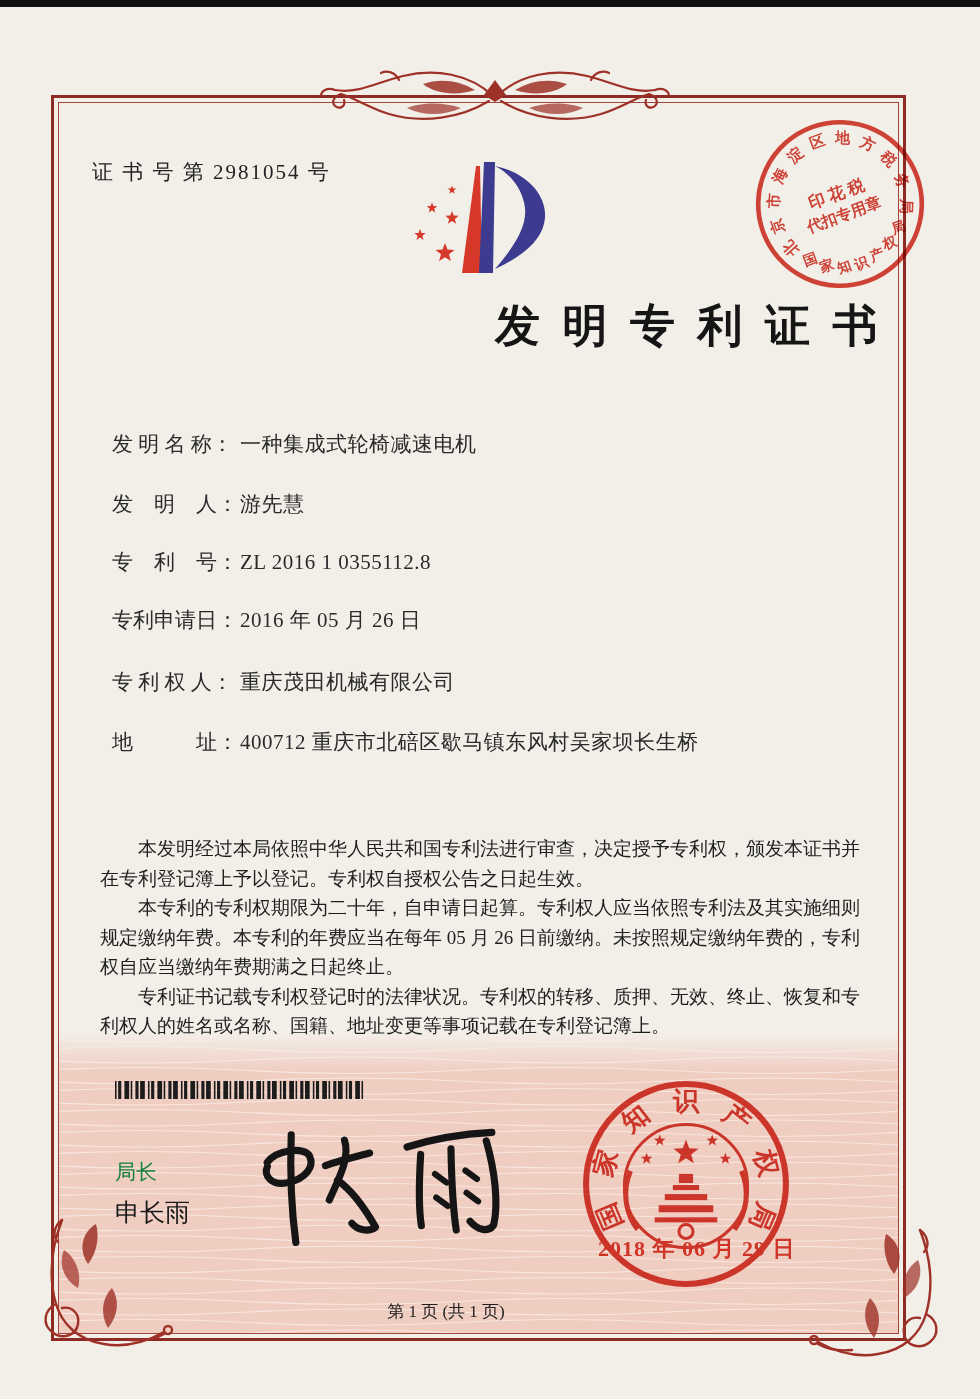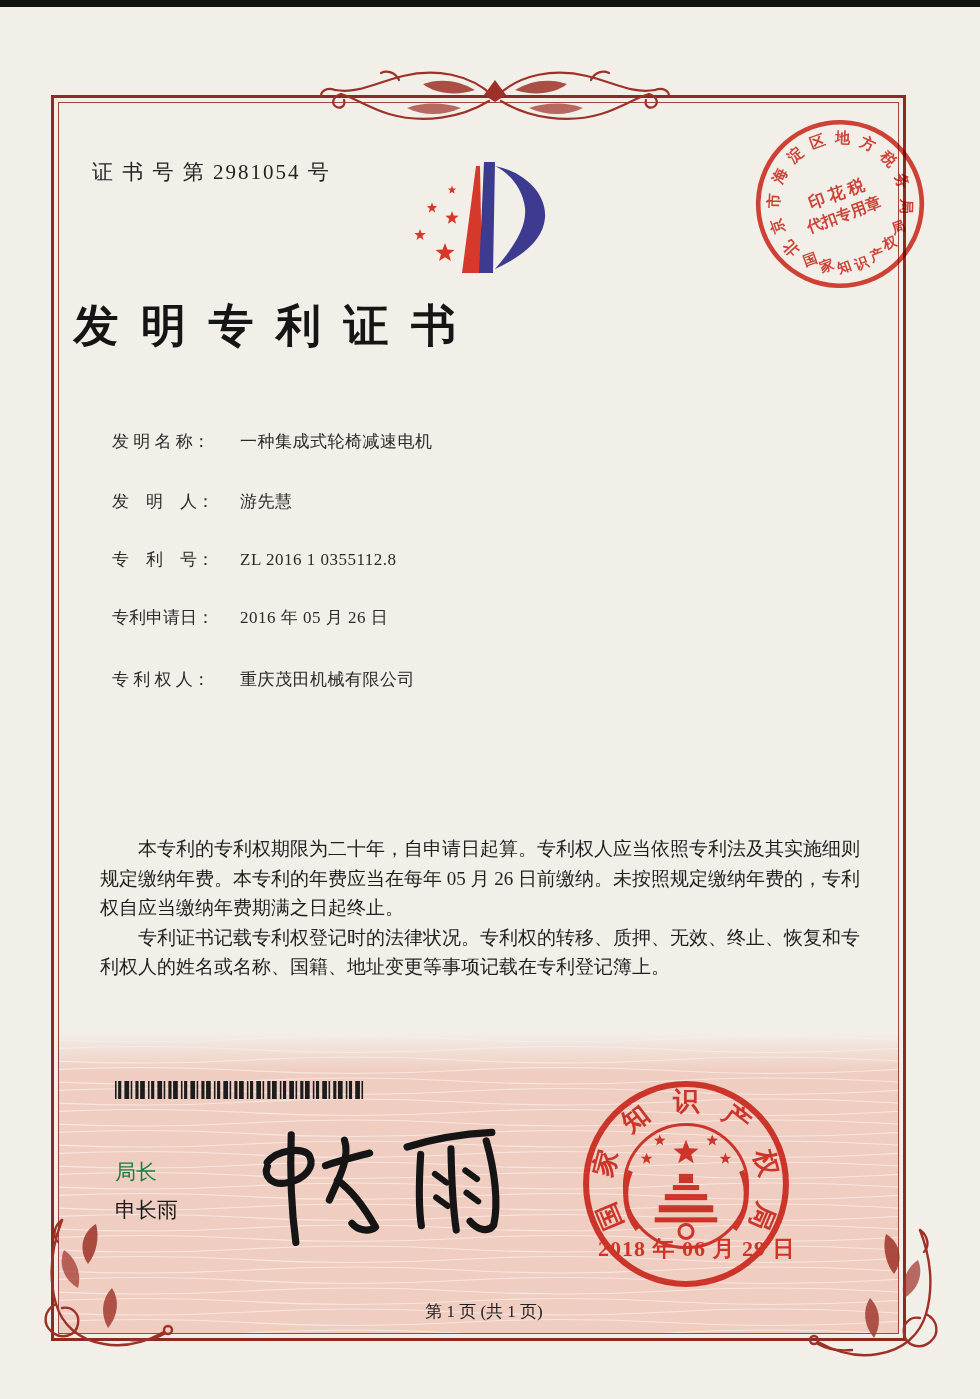--- a/index.html
+++ b/index.html
@@ -9,32 +9,32 @@
   #scan-edge{left:0;top:0;width:980px;height:7px;background:#111;}
   
   #frame{left:51px;top:95px;width:849px;height:1240px;border:3px solid #8d2a24;}
   #frame-inner{position:absolute;left:4px;top:4px;right:4px;bottom:4px;border:1px solid #a2443c;}
   
   #pink-zone{left:58px;top:1032px;width:841px;height:302px;background:#f0cdc1;}
   #pink-fade{position:absolute;left:0;top:0;right:0;height:40px;
              background:linear-gradient(#f2efe9,rgba(242,239,233,0));}
   
   #cert-no{left:92px;top:158px;font-size:21px;letter-spacing:2px;color:#222;}
-  #title{left:51px;top:296px;width:849px;text-align:left;font-size:45px;font-weight:600;
+  #title{left:51px;top:296px;width:849px;text-align:right;font-size:45px;font-weight:600;
          letter-spacing:.5em;text-indent:.5em;color:#151515;}
-  .field-row{left:112px;width:780px;font-size:17px;color:#2a2a2a;white-space:nowrap;}
+  .field-row{left:112px;width:780px;font-size:21px;color:#2a2a2a;white-space:nowrap;}
   .field-label{display:inline-block;min-width:128px;}
   .field-value{letter-spacing:.5px;}
   .pair2{margin-left:40px;}
   #paragraphs{left:100px;top:834px;width:778px;font-size:19px;line-height:29.5px;color:#1f1f1f;}
   #paragraphs p{margin:0;text-indent:2em;}
   #director-title{left:115px;top:1158px;font-size:21px;color:#15803d;}
-  #director-name{left:115px;top:1196px;font-size:21px;color:#1a1a1a;}
+  #director-name{left:115px;top:1196px;font-size:25px;color:#1a1a1a;}
   #seal-date{left:598px;top:1234px;font-size:22px;color:#cf3426;letter-spacing:1px;font-weight:600;}
-  #footer-page{left:51px;top:1300px;width:790px;text-align:center;font-size:17px;color:#222;margin-left:38px;}
+  #footer-page{left:51px;top:1300px;width:790px;text-align:center;font-size:17px;color:#222;}
   
   #tax-stamp{left:752px;top:116px;width:176px;height:176px;transform:rotate(-20deg);
              mix-blend-mode:multiply;opacity:.93;}
   #office-seal{left:580px;top:1078px;width:212px;height:212px;mix-blend-mode:multiply;opacity:.95;}
   #tax-stamp text,#office-seal text{font-family:"Liberation Serif","DejaVu Serif",serif;fill:#d6372b;}
   
   #signature{left:248px;top:1114px;width:285px;height:135px;transform:rotate(-3deg);}
   
   #barcode{left:115px;top:1081px;width:250px;height:18px;}
   
@@ -182,22 +182,26 @@
   </div>
   <div class="abs field-row" style="top:548px">
     <span class="field-label">专　利　号：</span><span class="field-value">ZL 2016 1 0355112.8</span>
   </div>
   <div class="abs field-row" style="top:606px">
     <span class="field-label">专利申请日：</span><span class="field-value">2016 年 05 月 26 日</span>
   </div>
   <div class="abs field-row" style="top:668px">
     <span class="field-label">专 利 权 人：</span><span class="field-value">重庆茂田机械有限公司</span>
   </div>
+  <div class="abs field-row" style="top:728px">
+    <span class="field-label">地　　　址：</span><span class="field-value">400712 重庆市北碚区歇马镇东风村吴家坝长生桥</span>
+  </div>
 
   <div class="abs" id="paragraphs">
+    <p>本发明经过本局依照中华人民共和国专利法进行审查，决定授予专利权，颁发本证书并在专利登记簿上予以登记。专利权自授权公告之日起生效。</p>
     <p>本专利的专利权期限为二十年，自申请日起算。专利权人应当依照专利法及其实施细则规定缴纳年费。本专利的年费应当在每年 05 月 26 日前缴纳。未按照规定缴纳年费的，专利权自应当缴纳年费期满之日起终止。</p>
     <p>专利证书记载专利权登记时的法律状况。专利权的转移、质押、无效、终止、恢复和专利权人的姓名或名称、国籍、地址变更等事项记载在专利登记簿上。</p>
   </div>
 
   <svg class="abs" id="barcode" viewBox="0 0 250 18" preserveAspectRatio="none">
       <rect x="0.00" y="0" width="1.57" height="18" fill="#1c1c1c"></rect>
       <rect x="3.14" y="0" width="3.14" height="18" fill="#1c1c1c"></rect>
       <rect x="9.42" y="0" width="4.71" height="18" fill="#1c1c1c"></rect>
       <rect x="15.70" y="0" width="1.57" height="18" fill="#1c1c1c"></rect>
       <rect x="20.41" y="0" width="3.14" height="18" fill="#1c1c1c"></rect>

